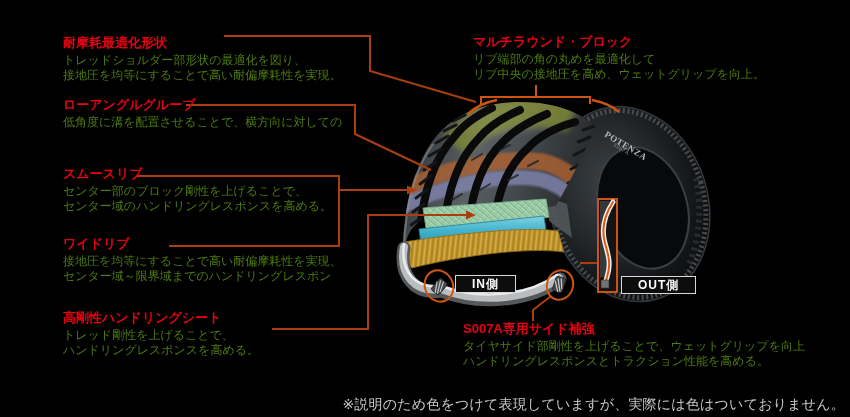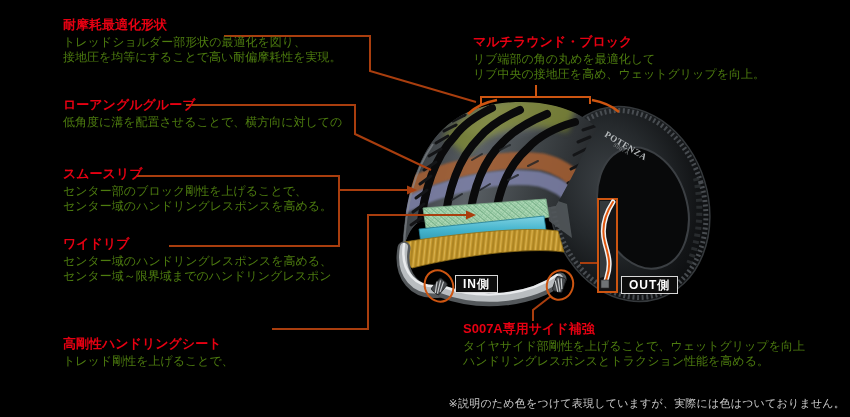--- a/index.html
+++ b/index.html
@@ -7,25 +7,25 @@
     position:relative;width:850px;height:417px;background:#000;overflow:hidden;
     font-family:"Liberation Sans","DejaVu Sans",sans-serif;
   }
   .stage svg{position:absolute;left:0;top:0;z-index:1;}
   .sec{position:absolute;z-index:2;white-space:nowrap;}
   .sec-title{color:#e60012;font-weight:bold;font-size:13px;line-height:14px;margin:0 0 3px 0;}
   .sec-line{color:#4d7c0f;font-size:12px;line-height:15px;}
   .side-label{
     position:absolute;z-index:3;background:#0d0d0d;border:1px solid #d8d8d8;
     color:#ffffff;font-weight:bold;font-size:12px;line-height:14px;
-    padding:1px 7px;letter-spacing:1px;white-space:nowrap;
+    padding:1px 16px;letter-spacing:1px;white-space:nowrap;
   }
   .footnote{
     position:absolute;z-index:2;right:5px;top:396px;color:#c9c9c9;
-    font-size:11px;letter-spacing:0.2px;white-space:nowrap;
+    font-size:14px;letter-spacing:0.2px;white-space:nowrap;
   }
 </style>
 </head>
 <body>
 
 <div class="stage">
 
   <svg width="850" height="417" viewBox="0 0 850 417">
     <defs>
       <radialGradient id="sideGrad" cx="42%" cy="38%" r="70%">
@@ -158,46 +158,47 @@
       <ellipse cx="560" cy="285" rx="13" ry="15" transform="rotate(18 560 285)" fill="none" stroke="#cd5511" stroke-width="2"></ellipse>
 
       <rect x="598" y="199" width="19" height="93" fill="#141416" stroke="#cd5511" stroke-width="2"></rect>
       <path d="M 600,201 L 610,201 C 604,218 602,232 605,246 C 608,258 609,266 606,276 L 600,278 Z" fill="#34383b"></path>
       <path d="M 613,202 C 604,216 601,229 605,243 C 609,257 611,265 607,277 L 605,284" stroke="#f2f3f4" stroke-width="5" fill="none" stroke-linecap="round"></path>
       <path d="M 613,202 C 604,216 601,229 605,243 C 609,257 611,265 607,277 L 605,284" stroke="#e0570f" stroke-width="2" fill="none" stroke-linecap="round"></path>
       <rect x="601" y="280" width="8" height="8" fill="#6f7376" stroke="#2e2e2e" stroke-width="0.6"></rect>
     </g>
   </svg>
 
-  <div class="sec" style="left:63px;top:18px">
+  <div class="sec" style="left:63px;top:36px">
     <div class="sec-title">耐摩耗最適化形状</div>
     <div class="sec-line">トレッドショルダー部形状の最適化を図り、</div>
     <div class="sec-line">接地圧を均等にすることで高い耐偏摩耗性を実現。</div>
   </div>
 
   <div class="sec" style="left:63px;top:98px">
     <div class="sec-title">ローアングルグルーブ</div>
     <div class="sec-line">低角度に溝を配置させることで、横方向に対しての</div>
   </div>
 
   <div class="sec" style="left:63px;top:167px">
     <div class="sec-title">スムースリブ</div>
     <div class="sec-line">センター部のブロック剛性を上げることで、</div>
     <div class="sec-line">センター域のハンドリングレスポンスを高める。</div>
   </div>
 
   <div class="sec" style="left:63px;top:237px">
     <div class="sec-title">ワイドリブ</div>
-    <div class="sec-line">センター域のハンドリングレスポンスを高める、</div>
+    <div class="sec-line">接地圧を均等にすることで高い耐偏摩耗性を実現、</div>
     <div class="sec-line">センター域～限界域までのハンドリングレスポン</div>
   </div>
 
-  <div class="sec" style="left:63px;top:337px">
+  <div class="sec" style="left:63px;top:311px">
     <div class="sec-title">高剛性ハンドリングシート</div>
     <div class="sec-line">トレッド剛性を上げることで、</div>
+    <div class="sec-line">ハンドリングレスポンスを高める。</div>
   </div>
 
   <div class="sec" style="left:473px;top:35px">
     <div class="sec-title">マルチラウンド・ブロック</div>
     <div class="sec-line">リブ端部の角の丸めを最適化して</div>
     <div class="sec-line">リブ中央の接地圧を高め、ウェットグリップを向上。</div>
   </div>
 
   <div class="sec" style="left:463px;top:322px">
     <div class="sec-title">S007A専用サイド補強</div>

